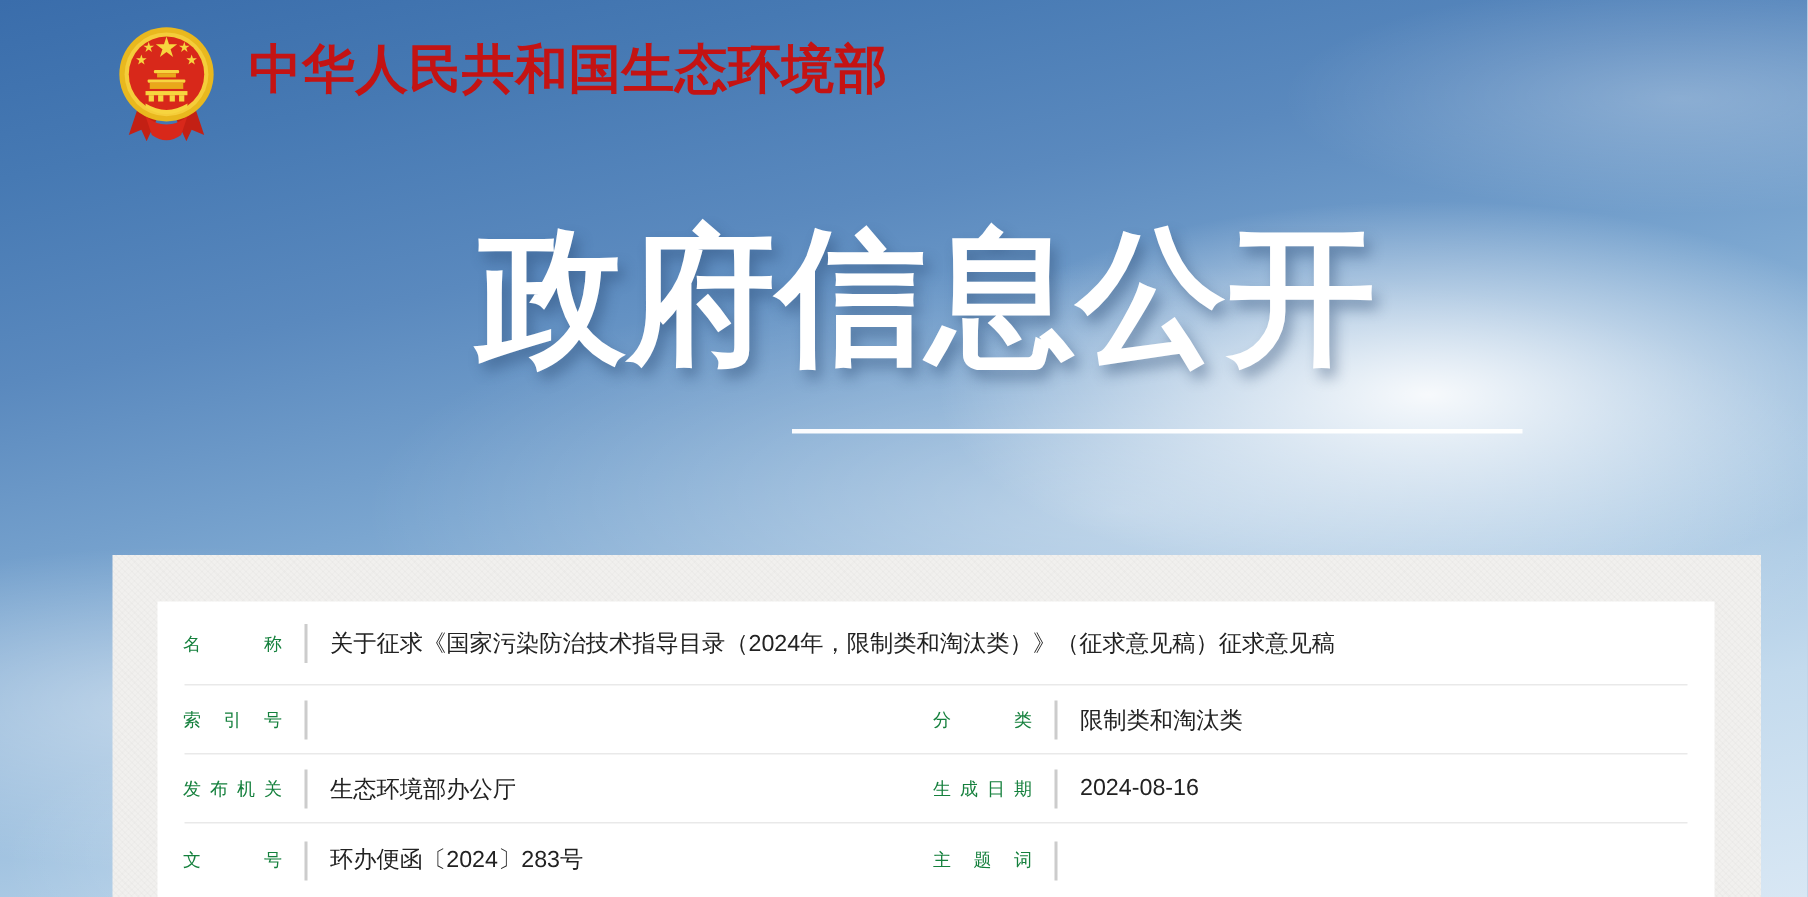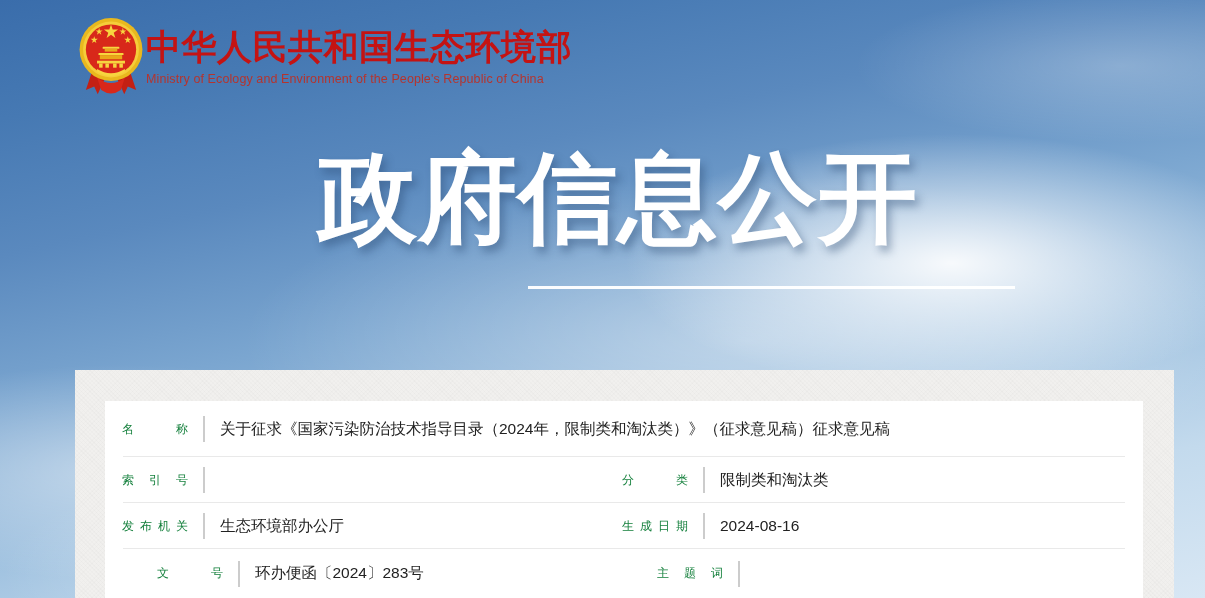--- a/index.html
+++ b/index.html
@@ -21,21 +21,21 @@
       radial-gradient(ellipse 380px 110px at 93% 11%, rgba(255,255,255,.25), rgba(255,255,255,0) 70%),
       radial-gradient(ellipse 500px 160px at 30% 96%, rgba(255,255,255,.40), rgba(255,255,255,0) 72%),
       linear-gradient(168deg, #3a6dab 0%, #4679b3 14%, #5a89be 30%, #7ba6d0 48%, #a0c2e0 66%, #c3daed 82%, #d8e7f4 100%);
   }
 
   
   .site-header {
     position:absolute; left:76px; top:16px; display:flex; align-items:flex-start; cursor:pointer;
   }
   .emblem { width:70px; height:88px; flex:0 0 auto; }
-  .header-text { padding-top:12px; }
+  .header-text { margin-left:20px; padding-top:12px; }
   .ministry-cn {
     font-size:35px; font-weight:bold; color:#c41313; letter-spacing:0.5px;
     line-height:1.1; white-space:nowrap;
   }
   .ministry-en {
     margin-top:5px; font-size:12.5px; color:#b5342e; white-space:nowrap; letter-spacing:0.1px;
   }
 
   
   .banner-title {
@@ -62,21 +62,21 @@
     background:#ffffff;
   }
 
   .row { position:relative; display:flex; align-items:center; }
   .row.sep::after {
     content:""; position:absolute; left:18px; right:18px; bottom:0; height:1px;
     background:#e9e9e9;
   }
   .row-name   { height:56px; }
   .row-mid    { height:46px; }
-  .row-last   { height:49px;padding-left:35px; }
+  .row-last   { height:49px; }
 
   .cell { display:flex; align-items:center; min-width:0; }
   .cell-left  { width:515px; padding-left:17px; flex:0 0 auto; }
   .cell-right { flex:1 1 auto; padding-left:2px; }
   .cell-full  { flex:1 1 auto; padding-left:17px; }
 
   .cell-label {
     display:block; width:66px; flex:0 0 auto;
     color:#15803d; font-size:12px;
     text-align:justify; text-align-last:justify;
@@ -122,21 +122,20 @@
       <rect x="30" y="64" width="40" height="4" fill="#f7d53f"></rect>
       <rect x="33" y="68" width="5" height="6" fill="#f7d53f"></rect>
       <rect x="42" y="68" width="5" height="6" fill="#f7d53f"></rect>
       <rect x="53" y="68" width="5" height="6" fill="#f7d53f"></rect>
       <rect x="62" y="68" width="5" height="6" fill="#f7d53f"></rect>
 
       <path d="M30 76 Q50 88 70 76 L70 80 Q50 92 30 80 Z" fill="#f7d53f"></path>
     </svg>
     <div class="header-text">
       <div class="ministry-cn">中华人民共和国生态环境部</div>
-      <div class="ministry-en">Ministry of Ecology and Environment of the People's Republic of China</div>
     </div>
   </div>
 
   <div class="banner-title">政府信息公开</div>
   <div class="banner-underline"></div>
 
   <div class="content-wrap">
     <div class="info-card">
 
       <div class="row row-name sep">

